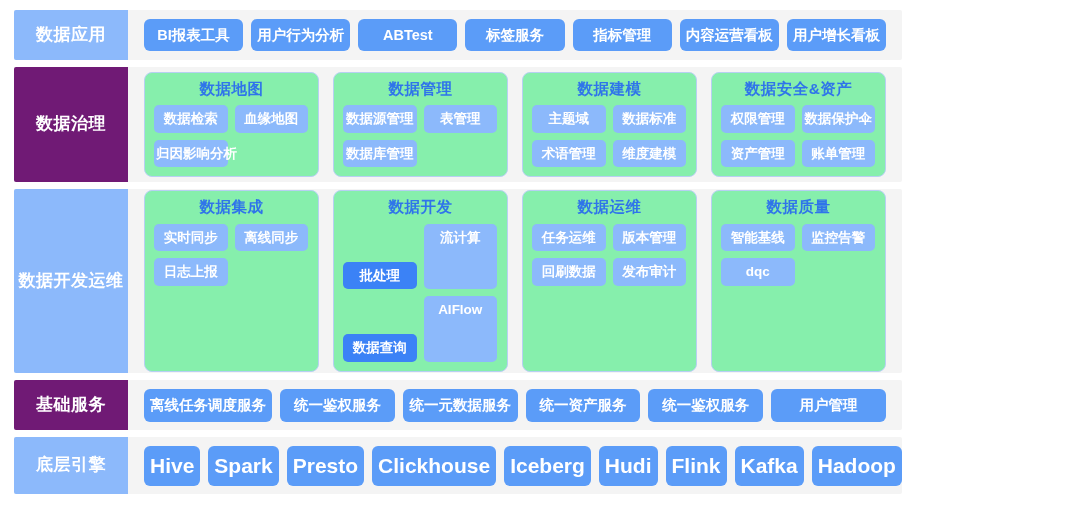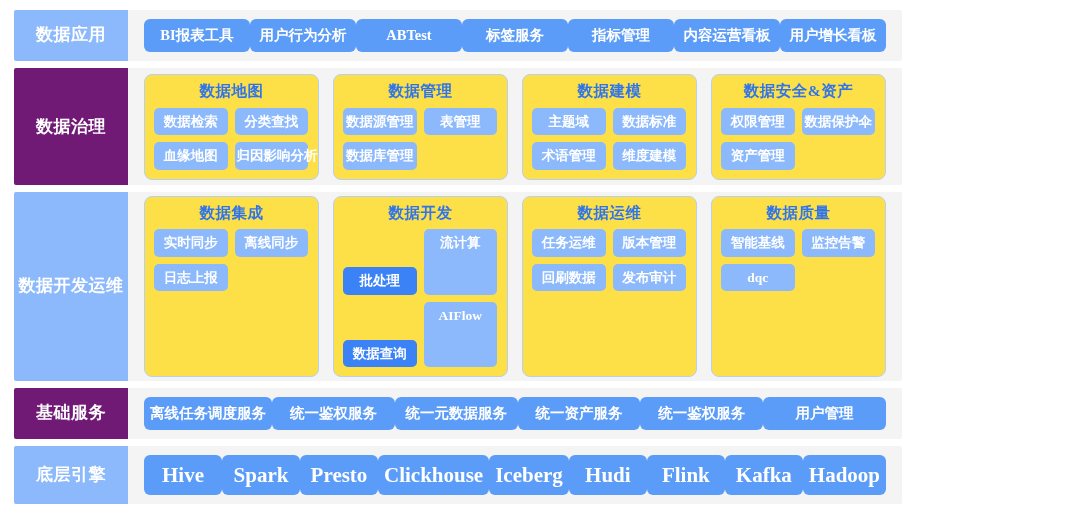--- a/index.html
+++ b/index.html
@@ -6,25 +6,24 @@
   body{
     width:1080px;height:514px;
     background:#ffffff;
     font-family:"Liberation Sans","DejaVu Sans",sans-serif;
     overflow:hidden;
   }
   #arch{
     position:relative;
     width:916px;height:514px;
     box-sizing:border-box;
-    padding:10px 14px 10px 14px;
+    padding:10px 14px 20px 14px;
     display:flex;flex-direction:column;
     gap:7px;
     background:#ffffff;
-    font-family:Liberation Serif, serif;
   }
   .band{
     display:flex;
     align-items:stretch;
     background:#f4f4f4;
     border-radius:2px;
     overflow:hidden;
   }
   .band-label{
     flex:0 0 114px;
@@ -48,21 +47,21 @@
     box-sizing:border-box;
     padding:0 10px;
   }
 
   
   .chip-row{
     display:flex;
     width:100%;
     align-items:center;
     justify-content:space-between;
-    gap:0;
+    gap:8px;
     padding:11px 6px;
     box-sizing:border-box;
   }
   .chip{
     flex:1 1 0;
     background:#5b9cf8;
     color:#ffffff;
     font-size:14.5px;
     font-weight:bold;
     text-align:center;
@@ -77,21 +76,21 @@
   .group-row{
     display:flex;
     width:100%;
     gap:14px;
     padding:10px 6px;
     box-sizing:border-box;
     align-items:stretch;
   }
   .group{
     flex:1 1 0;
-    background:#fde047;
+    background:#86efac;
     border:1px solid #b7d0f2;
     border-radius:8px;
     padding:7px 9px 9px 9px;
     box-sizing:border-box;
     display:flex;flex-direction:column;
   }
   .group-title{
     color:#2f74ea;
     font-size:15.5px;
     font-weight:bold;
@@ -144,21 +143,20 @@
       </div>
     </div>
     <div class="band">
       <div class="band-label dark">数据治理</div>
       <div class="band-body">
         <div class="group-row">
           <div class="group">
             <div class="group-title">数据地图</div>
             <div class="group-items">
               <div class="gitem">数据检索</div>
-              <div class="gitem">分类查找</div>
               <div class="gitem">血缘地图</div>
               <div class="gitem">归因影响分析</div>
             </div>
           </div>
           <div class="group">
             <div class="group-title">数据管理</div>
             <div class="group-items">
               <div class="gitem">数据源管理</div>
               <div class="gitem">表管理</div>
               <div class="gitem">数据库管理</div>
@@ -173,20 +171,21 @@
               <div class="gitem">术语管理</div>
               <div class="gitem">维度建模</div>
             </div>
           </div>
           <div class="group">
             <div class="group-title">数据安全&amp;资产</div>
             <div class="group-items">
               <div class="gitem">权限管理</div>
               <div class="gitem">数据保护伞</div>
               <div class="gitem">资产管理</div>
+              <div class="gitem">账单管理</div>
             </div>
           </div>
         </div>
       </div>
     </div>
     <div class="band">
       <div class="band-label light">数据开发运维</div>
       <div class="band-body">
         <div class="group-row">
           <div class="group">

